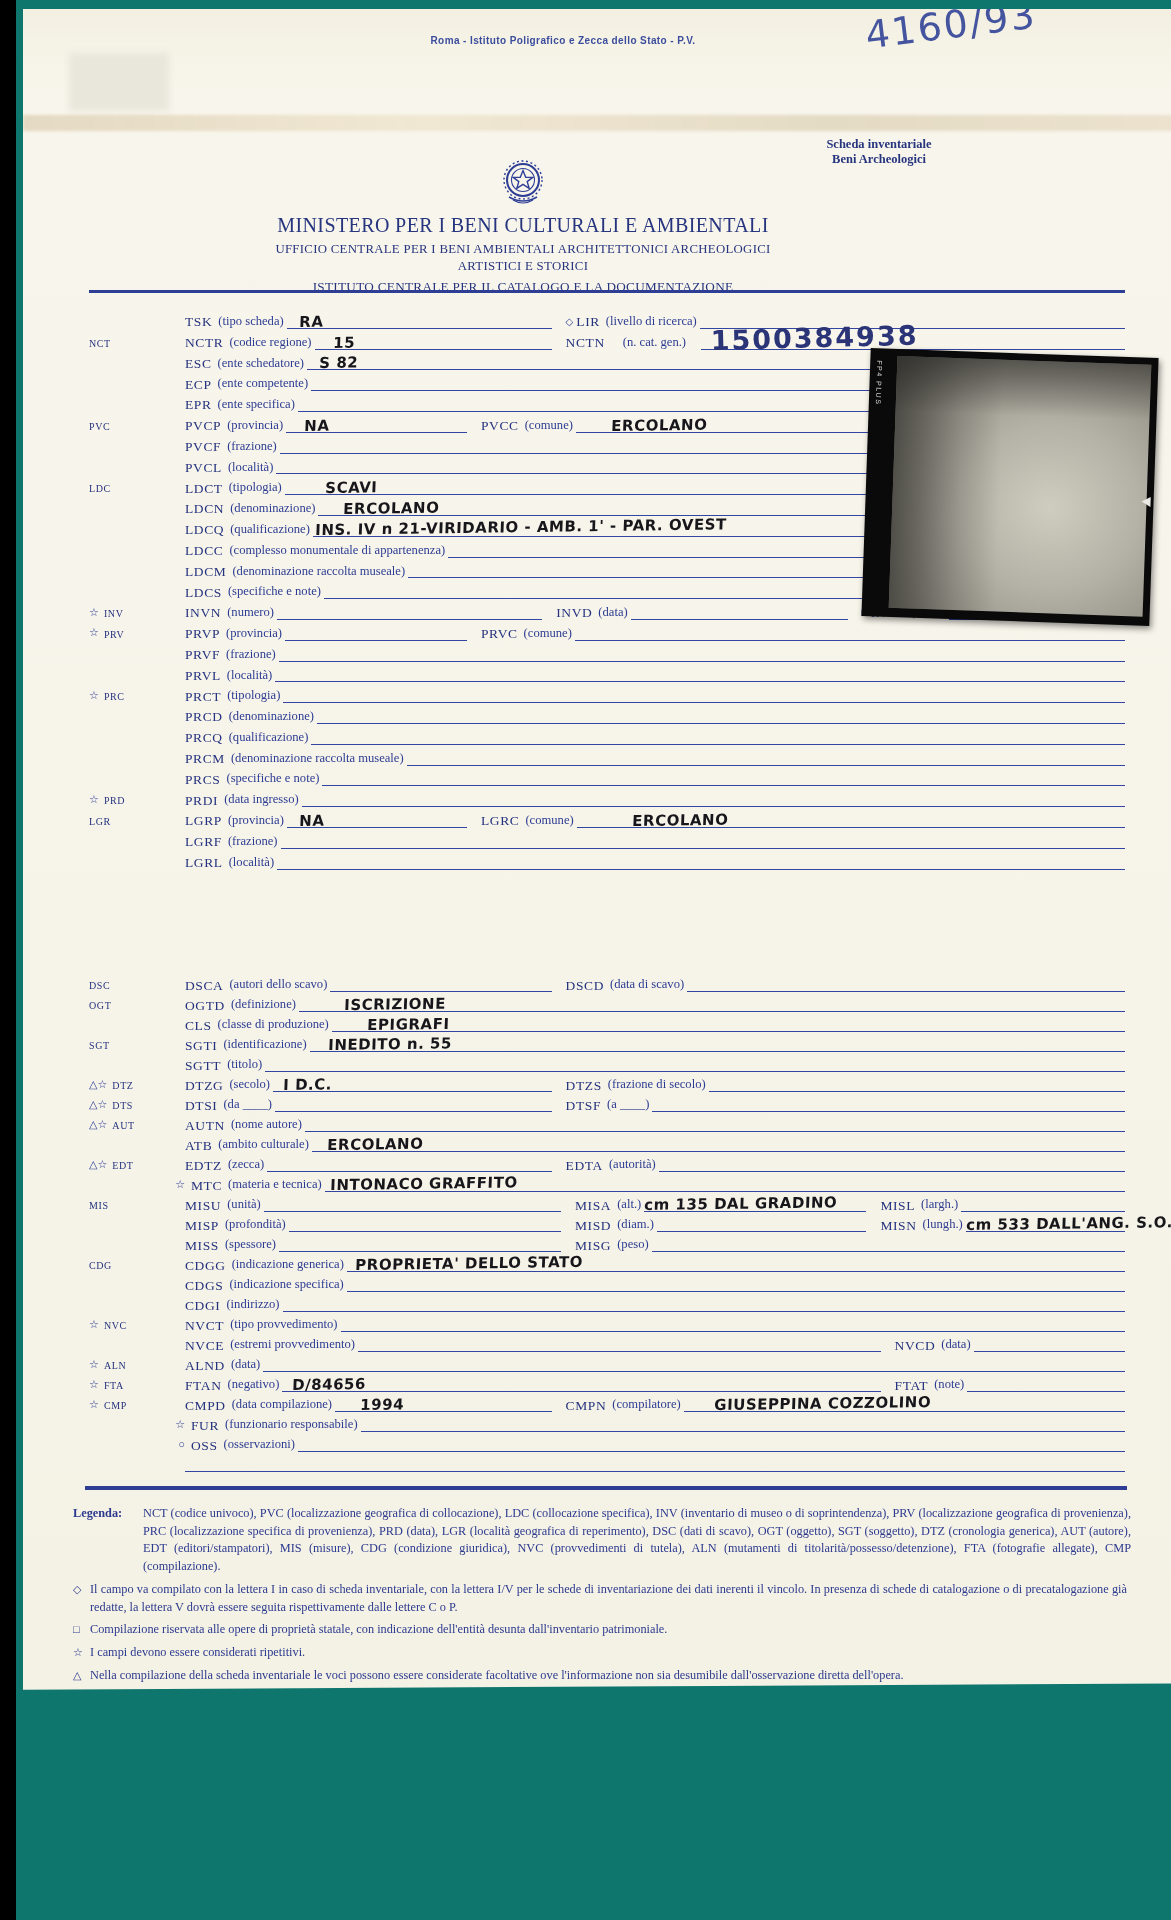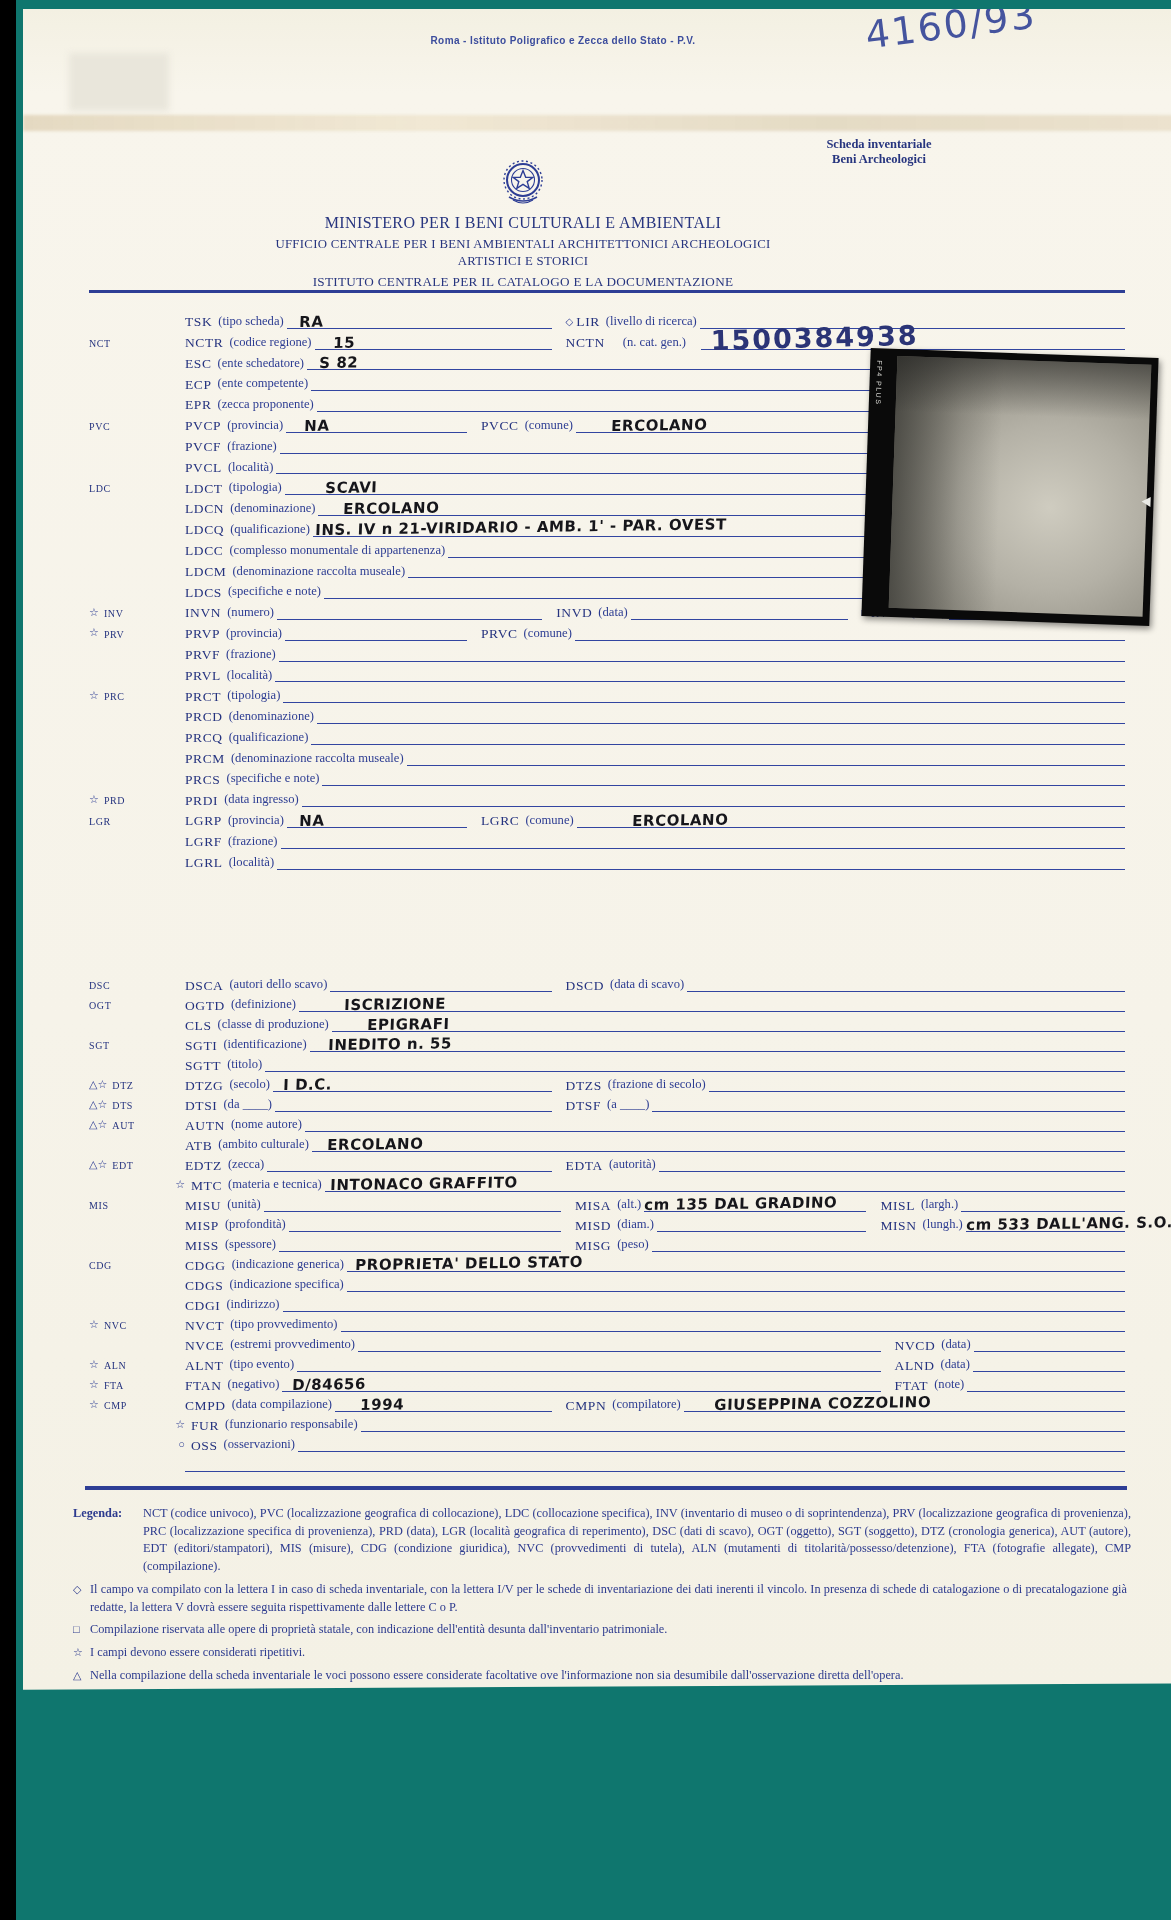--- a/index.html
+++ b/index.html
@@ -14,21 +14,21 @@
          filter:blur(1.5px);}
   .imprint{position:absolute;top:26px;left:0;width:1080px;text-align:center;
          font-family:"Liberation Sans",sans-serif;font-size:10px;font-weight:bold;
          color:#3c4d9d;letter-spacing:.4px;}
   .corner-number{position:absolute;top:-6px;left:842px;font-family:"DejaVu Sans",sans-serif;
          font-size:38px;font-weight:400;color:#45549e;transform:rotate(-7deg);letter-spacing:2px;}
   .card-label{position:absolute;top:128px;left:792px;width:128px;text-align:center;
          font-weight:bold;font-size:12.5px;color:#27357f;line-height:1.2;}
   .titleblock{position:absolute;top:148px;left:0;width:1000px;text-align:center;color:#27357f;}
   .seal{display:block;margin:0 auto;}
-  .t1{font-size:16px;margin-top:7px;letter-spacing:.4px;}
+  .t1{font-size:20px;margin-top:7px;letter-spacing:.4px;}
   .t2{font-size:12.8px;margin-top:5px;letter-spacing:.3px;}
   .t3{font-size:12.8px;margin-top:2px;letter-spacing:.3px;}
   .t4{font-size:13.2px;margin-top:5px;letter-spacing:.3px;}
   .rule1{position:absolute;left:66px;right:50px;top:281px;height:3px;background:#2e3e95;}
   .rule2{position:absolute;left:62px;right:48px;top:1477px;height:4px;background:#2e3e95;}
 
   .fblock{position:absolute;left:66px;right:50px;}
   #block1{top:299px;}
   #block2{top:963px;}
   .frow{display:flex;align-items:flex-end;height:20.8px;}
@@ -163,21 +163,21 @@
               <span class="fdesc">(ente competente)</span>
               <span class="fline"></span>
             </div>
           </div>
         </div>
         <div class="frow">
           <div class="cell1"></div>
           <div class="fields">
             <div class="ffield" style="flex: 1 1 0%;">
               <span class="fcode">EPR</span>
-              <span class="fdesc">(zecca proponente)</span>
+              <span class="fdesc">(ente specifica)</span>
               <span class="fline"></span>
             </div>
           </div>
         </div>
         <div class="frow">
           <div class="cell1">
             <span class="gcode">PVC</span>
           </div>
           <div class="fields">
             <div class="ffield" style="flex: 0 0 30%;">
@@ -746,25 +746,20 @@
               <span class="fline"></span>
             </div>
           </div>
         </div>
         <div class="frow">
           <div class="cell1">
             <span class="gsym">☆</span>
             <span class="gcode">ALN</span>
           </div>
           <div class="fields">
-            <div class="ffield" style="flex: 0 0 74%;">
-              <span class="fcode">ALNT</span>
-              <span class="fdesc">(tipo evento)</span>
-              <span class="fline"></span>
-            </div>
             <div class="ffield" style="flex: 1 1 0%;">
               <span class="fcode">ALND</span>
               <span class="fdesc">(data)</span>
               <span class="fline"></span>
             </div>
           </div>
         </div>
         <div class="frow">
           <div class="cell1">
             <span class="gsym">☆</span>

